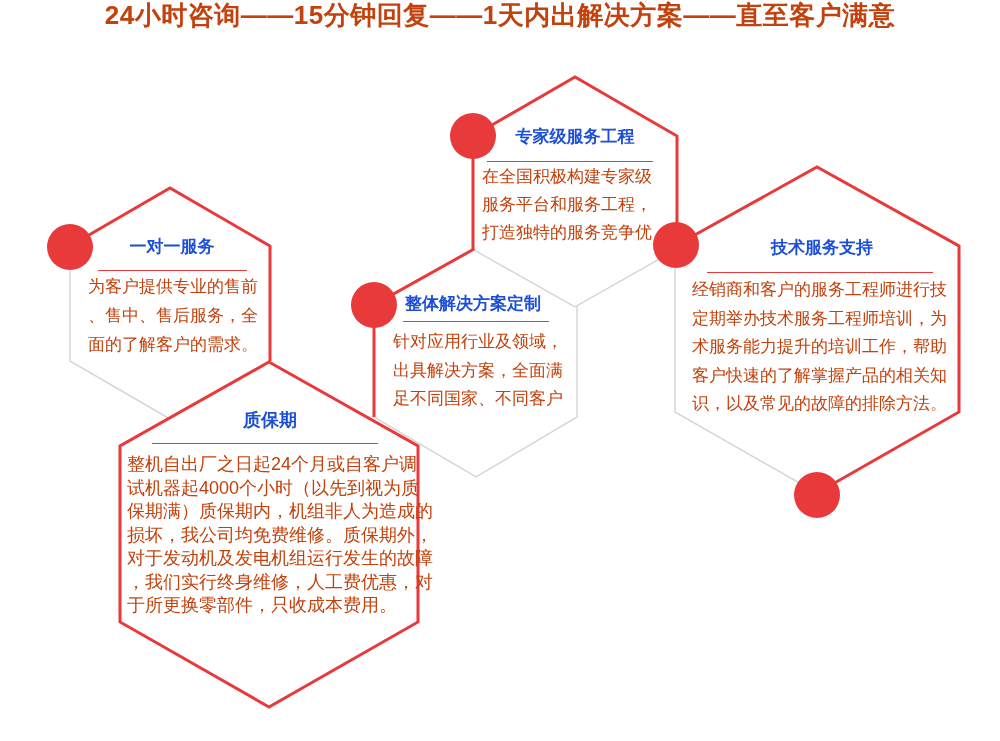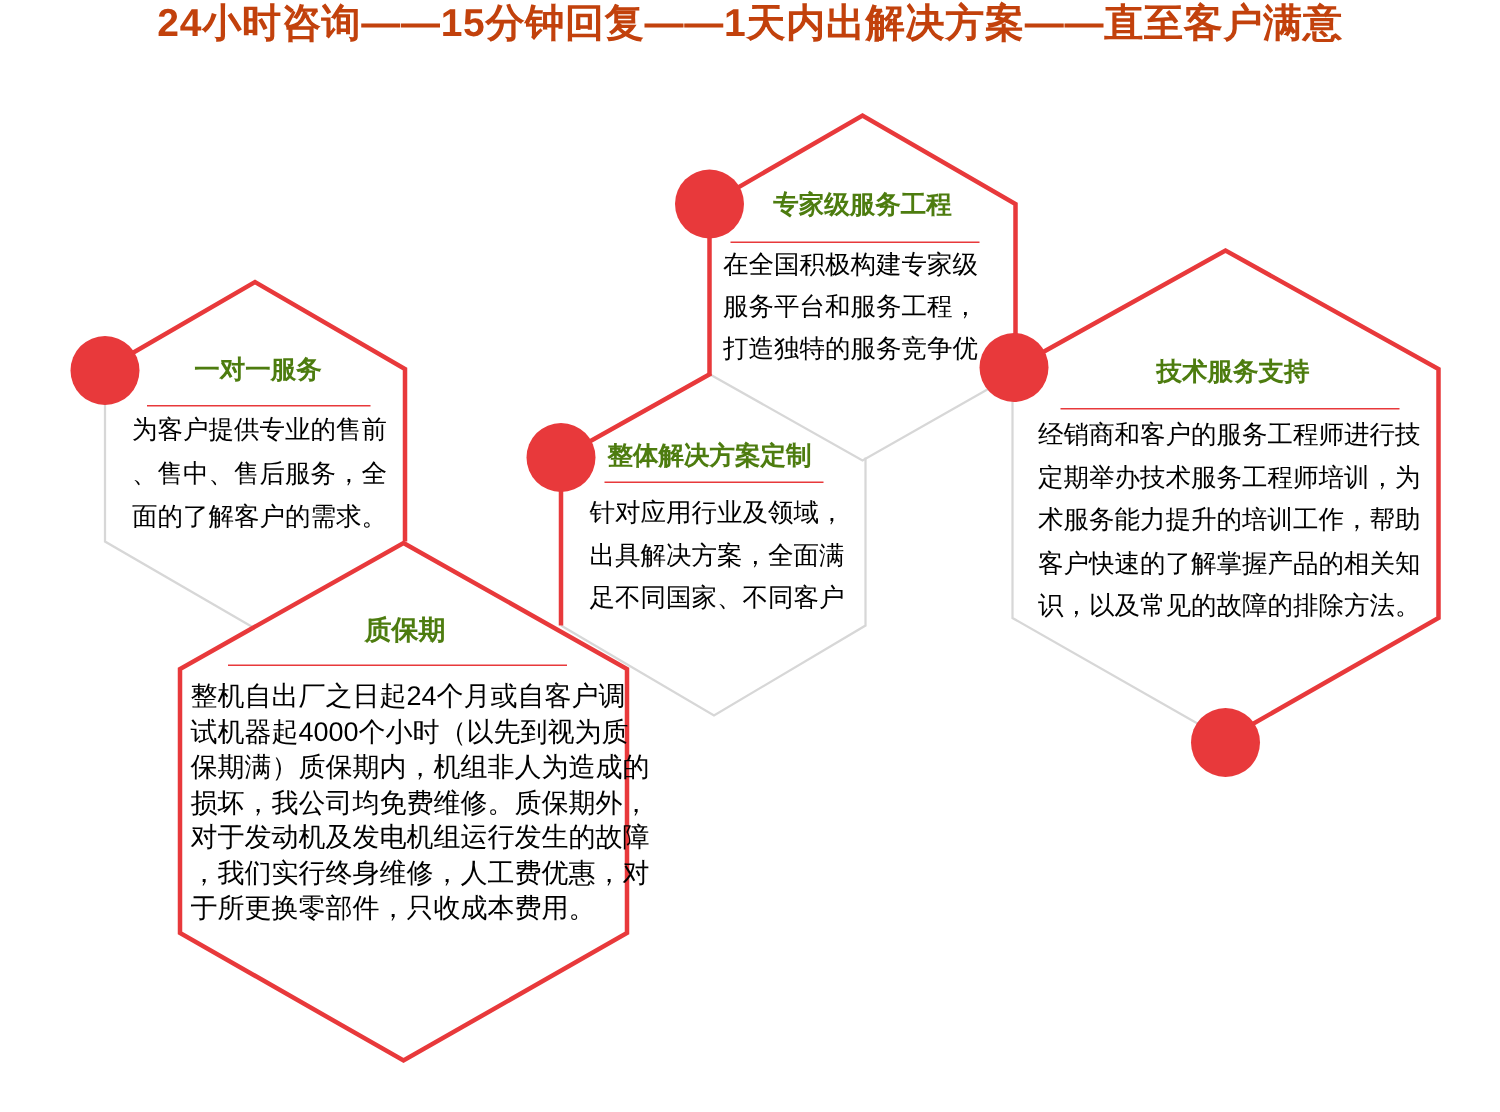--- a/index.html
+++ b/index.html
@@ -7,26 +7,26 @@
     width:1000px;height:741px;position:relative;background:#ffffff;overflow:hidden;
     font-family:"Liberation Sans","DejaVu Sans",sans-serif;
   }
   #canvas-svg{position:absolute;left:0;top:0;width:1000px;height:741px;}
   .header-title{
     position:absolute;left:0;top:0;width:1000px;height:30px;line-height:30px;
     text-align:center;font-size:26px;font-weight:bold;color:#c2410c;letter-spacing:0.5px;
     white-space:nowrap;
   }
   .card-title{
-    position:absolute;width:200px;text-align:center;color:#4d7c0f;
+    position:absolute;width:200px;text-align:center;color:#1d4ed8;
     font-size:17px;font-weight:bold;white-space:nowrap;line-height:22px;
   }
   .card-title.big{font-size:18px;}
   .divider{position:absolute;height:1px;background:#e8393b;}
-  .card-body{position:absolute;color:#000000;font-size:17px;}
+  .card-body{position:absolute;color:#c2410c;font-size:17px;}
   .card-body .bline{white-space:nowrap;}
   .lh29 .bline{line-height:29px;}
   .lh28 .bline{line-height:28px;}
   .lh285 .bline{line-height:28.5px;}
   .warranty-body{font-size:18px;}
   .warranty-body .bline{line-height:23.5px;}
 </style>
 </head>
 <body>
 

